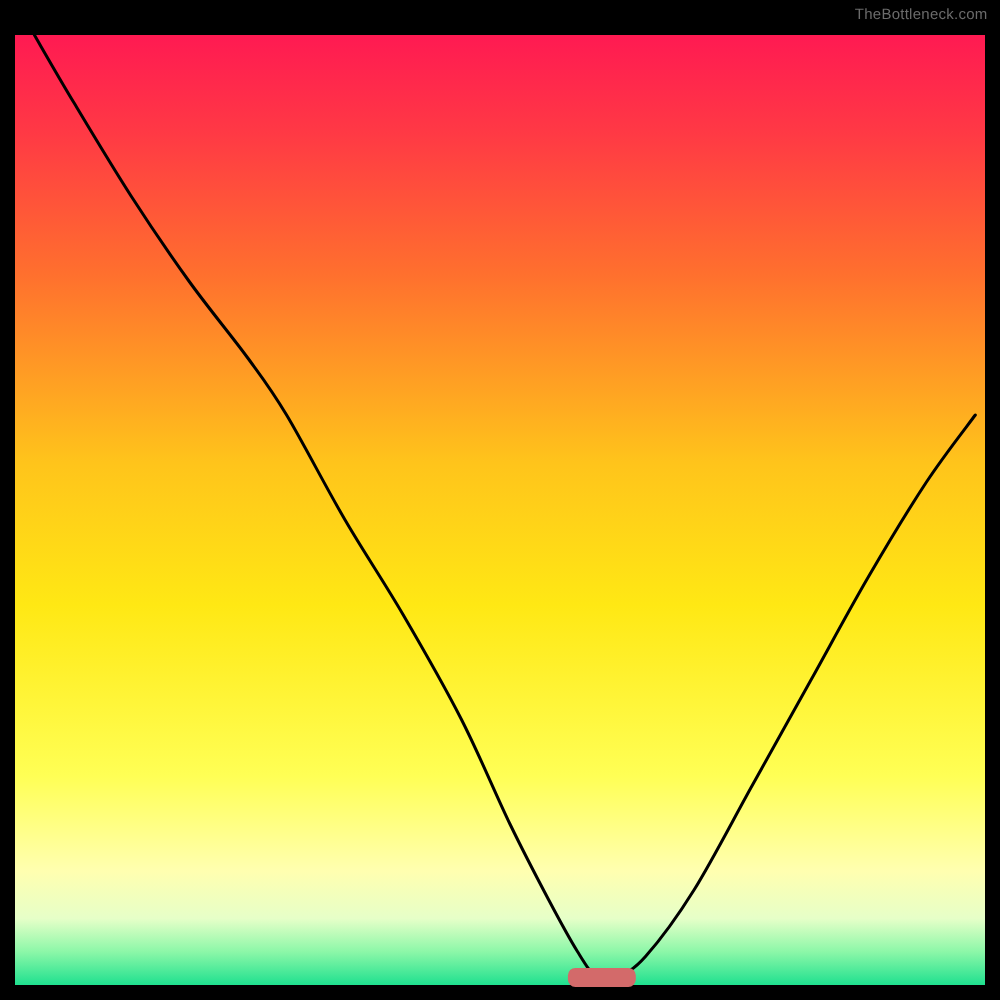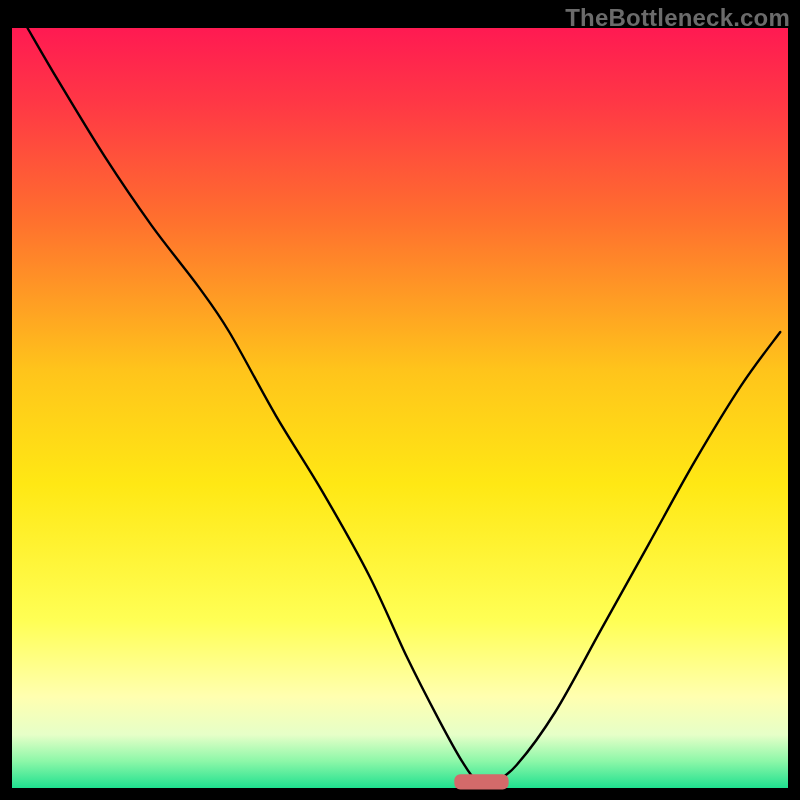--- a/index.html
+++ b/index.html
@@ -19,22 +19,22 @@
   }
   .plot {
     position: absolute;
     display: block;
   }
   .watermark {
     position: absolute;
     top: 4px;
     right: 10px;
     color: #6b6b6b;
-    font-size: 24px;
-    font-weight: 700;
+    font-size: 12px;
+    font-weight: 400;
     letter-spacing: 0.2px;
     user-select: none;
   }
 </style>
 </head>
 <body>
 
 <div class="frame">
   <svg class="plot" width="800" height="800" viewBox="0 0 800 800" preserveAspectRatio="none">
     <defs>

